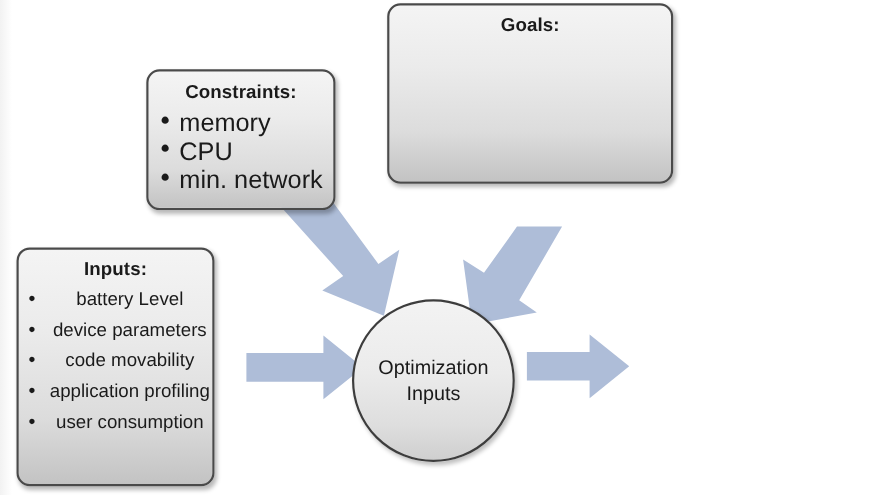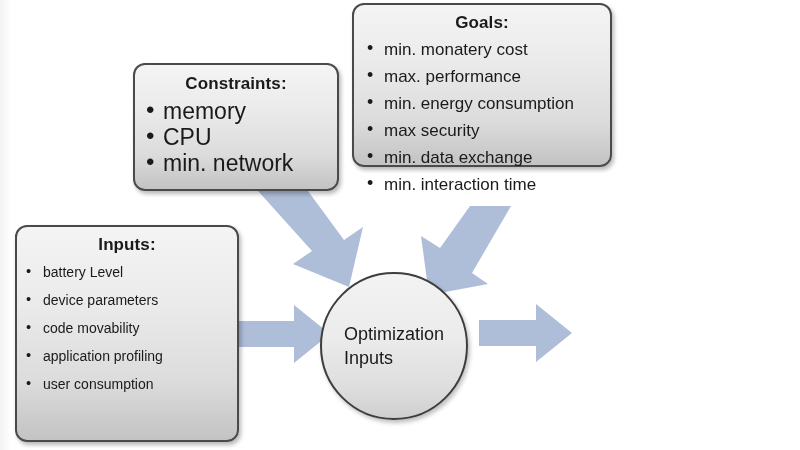--- a/index.html
+++ b/index.html
@@ -60,38 +60,38 @@
   }
   .box li.sub {
     padding-left: 42px;
   }
   .box li.sub::before {
     left: 28px;
   }
 
   
   #box-constraints {
-    left: 133px; top: 63px; width: 206px; height: 128px;
+    left: 133px; top: 63px; width: 172px; height: 128px;
   }
   #box-constraints .box-title { font-size: 17px; margin: 9px 0 4px 0; }
   #box-constraints li { font-size: 23px; line-height: 26px; padding-left: 20px; margin-left: 8px; }
   #box-constraints li::before { left: 3px; }
 
   #box-goals {
     left: 352px; top: 3px; width: 260px; height: 164px;
   }
   #box-goals .box-title { font-size: 17px; margin: 8px 0 3px 0; }
   #box-goals li { font-size: 17px; line-height: 27px; padding-left: 20px; margin-left: 10px; }
   #box-goals li::before { left: 3px; }
 
   #box-inputs {
-    left: 15px; top: 225px; width: 224px; height: 217px;
+    left: 15px; top: 225px; width: 180px; height: 217px;
   }
   #box-inputs .box-title { font-size: 17px; margin: 8px 0 3px 0; }
-  #box-inputs li { font-size: 14px; line-height: 28px; padding-left: 20px; margin-left: 6px; }
+  #box-inputs li { font-size: 17px; line-height: 28px; padding-left: 20px; margin-left: 6px; text-align: center; }
   #box-inputs li::before { left: 3px; }
 
   #box-output {
     left: 557px; top: 263px; width: 223px; height: 144px;
   }
   #box-output .box-title { font-size: 17px; margin: 8px 0 3px 0; }
   #box-output li { font-size: 17px; line-height: 28px; padding-left: 20px; margin-left: 6px; }
   #box-output li::before { left: 3px; }
   #box-output li.sub { padding-left: 42px; }
   #box-output li.sub::before { left: 25px; }
@@ -102,21 +102,21 @@
     left: 320px; top: 272px;
     width: 148px; height: 148px;
     border-radius: 50%;
     box-sizing: border-box;
     border: 2px solid #3d3d3d;
     background: linear-gradient(to bottom, #f3f3f3 0%, #ebebeb 45%, #dedede 78%, #cfcfcf 100%);
     box-shadow: 2px 3px 4px rgba(0,0,0,0.25);
     display: flex;
     align-items: center;
     justify-content: center;
-    text-align: left;
+    text-align: center;
   }
   #circle .circle-label {
     font-size: 18px;
     line-height: 24px;
     color: #1a1a1a;
   }
 
   
   .arrow-svg {
     position: absolute;
@@ -147,28 +147,20 @@
     <div class="box-title">Constraints:</div>
     <ul>
       <li>memory</li>
       <li>CPU</li>
       <li>min. network</li>
     </ul>
   </div>
 
   <div class="box" id="box-goals">
     <div class="box-title">Goals:</div>
-    <ul>
-      <li>min. monatery cost</li>
-      <li>max. performance</li>
-      <li>min. energy consumption</li>
-      <li>max security</li>
-      <li>min. data exchange</li>
-      <li>min. interaction time</li>
-    </ul>
   </div>
 
   <div class="box" id="box-inputs">
     <div class="box-title">Inputs:</div>
     <ul>
       <li>battery Level</li>
       <li>device parameters</li>
       <li>code movability</li>
       <li>application profiling</li>
       <li>user consumption</li>

